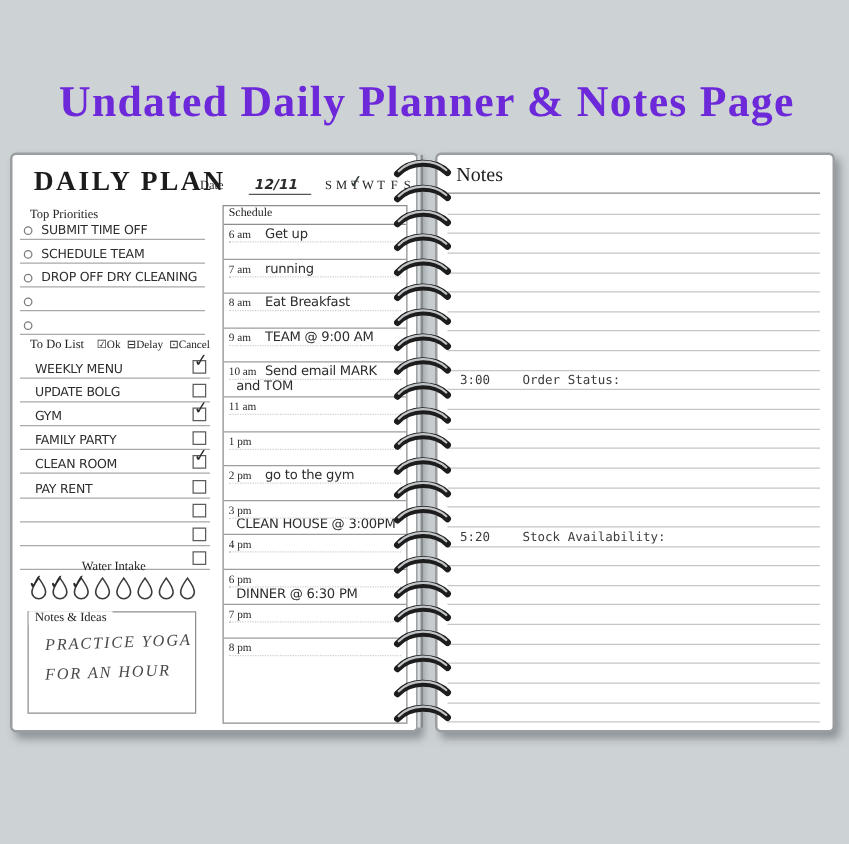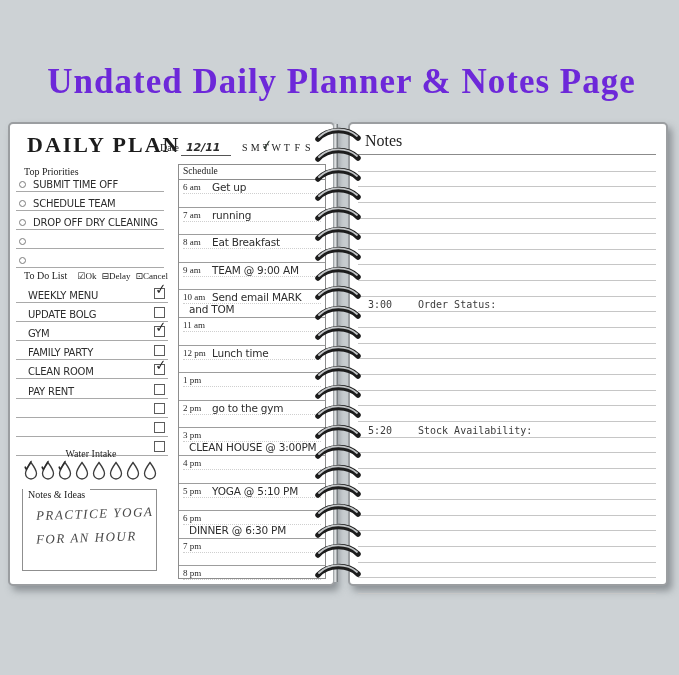--- a/index.html
+++ b/index.html
@@ -20,21 +20,21 @@
   }
   .left-page{left:8px;width:323px;height:460px;}
   .right-page{left:348px;width:316px;height:460px;}
 
   
   .dp-heading{position:absolute;left:17px;top:8px;font-weight:bold;font-size:22px;
     letter-spacing:2px;color:#1c1c1c;}
   .date-row{position:absolute;left:150px;top:17px;font-size:10px;color:#222;white-space:nowrap;}
   .date-value{display:inline-block;font-family:"DejaVu Sans",sans-serif;font-style:italic;
     font-weight:bold;font-size:11px;color:#2b2b2b;border-bottom:1px solid #555;
-    padding:0 10px 1px 5px;margin-left:2px;min-width:26px;}
+    padding:0 10px 1px 5px;margin-left:20px;min-width:26px;}
   .days{margin-left:9px;font-size:10px;color:#222;}
   .day{display:inline-block;width:10.5px;text-align:center;position:relative;}
   .daychk{position:absolute;left:0;top:-5px;font-family:"DejaVu Sans",sans-serif;
     font-size:14px;color:#2f3b33;transform:rotate(-8deg);font-weight:bold;}
 
   .sec-label{position:absolute;left:14px;top:42px;font-size:10px;color:#222;}
   .prio-list{position:absolute;left:6px;top:49px;width:148px;}
   .prio-row{height:18px;border-bottom:1px solid #a9a9a9;position:relative;}
   .prio-bullet{position:absolute;left:3px;bottom:3px;width:5px;height:5px;
     border:1px solid #7c7c7c;border-radius:50%;}
@@ -232,40 +232,32 @@
         </div>
         <div class="slot">
           <span class="slot-time">10 am</span>
           <span class="slot-entry hand">Send email MARK</span>
           <span class="slot-entry2 hand">and TOM</span>
         </div>
         <div class="slot">
           <span class="slot-time">11 am</span>
         </div>
         <div class="slot">
-          <span class="slot-time">12 pm</span>
-          <span class="slot-entry hand">Lunch time</span>
-        </div>
-        <div class="slot">
           <span class="slot-time">1 pm</span>
         </div>
         <div class="slot">
           <span class="slot-time">2 pm</span>
           <span class="slot-entry hand">go to the gym</span>
         </div>
         <div class="slot">
           <span class="slot-time">3 pm</span>
           <span class="slot-entry2 hand">CLEAN HOUSE @ 3:00PM</span>
         </div>
         <div class="slot">
           <span class="slot-time">4 pm</span>
-        </div>
-        <div class="slot">
-          <span class="slot-time">5 pm</span>
-          <span class="slot-entry hand">YOGA @ 5:10 PM</span>
         </div>
         <div class="slot">
           <span class="slot-time">6 pm</span>
           <span class="slot-entry2 hand">DINNER @ 6:30 PM</span>
         </div>
         <div class="slot">
           <span class="slot-time">7 pm</span>
         </div>
         <div class="slot">
           <span class="slot-time">8 pm</span>

